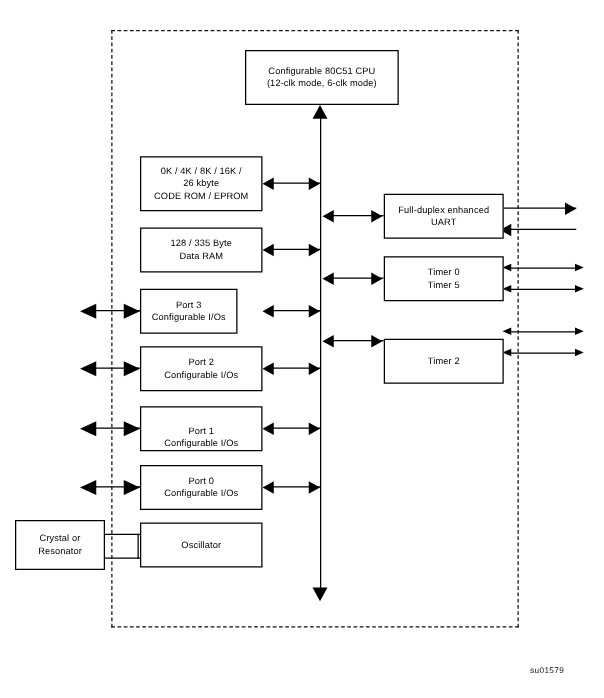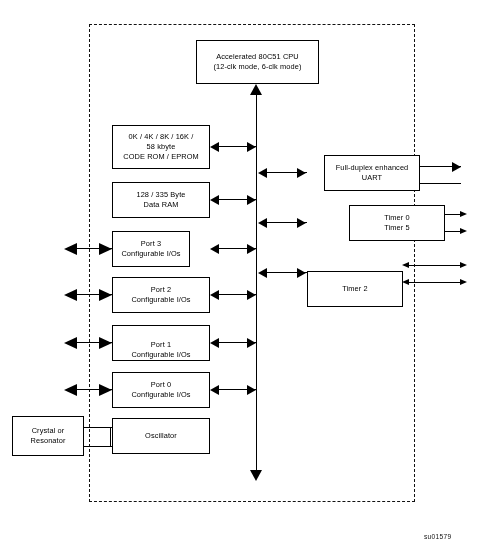--- a/index.html
+++ b/index.html
@@ -34,35 +34,35 @@
 </style>
 </head>
 <body>
 
 <div id="stage">
 
   <div class="chip-boundary" style="left:89px;top:24px;width:326px;height:478px;"></div>
 
   <div class="blk" style="left:196px;top:40px;width:123px;height:44px;">
     <span class="lbl">
-      <span>Accelerated 80C51 CPU</span><br>
+      <span>Configurable 80C51 CPU</span><br>
       <span>(12-clk mode, 6-clk mode)</span>
     </span>
   </div>
 
   <div class="ln v" style="left:256px;top:90px;height:386px;"></div>
 
   <div class="ah u" style="left:250px;top:84px;"></div>
 
   <div class="ah d" style="left:250px;top:470px;"></div>
 
   <div class="blk" style="left:112px;top:125px;width:98px;height:44px;">
     <span class="lbl">
       <span>0K / 4K / 8K / 16K /</span><br>
-      <span>58 kbyte</span><br>
+      <span>26 kbyte</span><br>
       <span>CODE ROM / EPROM</span>
     </span>
   </div>
 
   <div class="ln h" style="left:218px;top:146px;width:38px;"></div>
   <div class="ah l" style="left:210px;top:142px;"></div>
   <div class="ah r" style="left:247px;top:142px;"></div>
 
   <div class="blk" style="left:112px;top:182px;width:98px;height:36px;">
     <span class="lbl">
@@ -137,37 +137,37 @@
   <div class="blk" style="left:112px;top:418px;width:98px;height:36px;">
     <span class="lbl">
       <span>Oscillator</span>
     </span>
   </div>
 
   <div class="ln h" style="left:84px;top:427px;width:28px;"></div>
   <div class="ln h" style="left:84px;top:446px;width:28px;"></div>
   <div class="ln v" style="left:110px;top:427px;height:20px;"></div>
 
-  <div class="blk" style="left:324px;top:155px;width:96px;height:36px;">
+  <div class="blk" style="left:307px;top:155px;width:96px;height:36px;">
     <span class="lbl">
       <span>Full-duplex enhanced</span><br>
       <span>UART</span>
     </span>
   </div>
   <div class="ln h" style="left:262px;top:172px;width:45px;"></div>
   <div class="ah l" style="left:258px;top:168px;"></div>
   <div class="ah r" style="left:297px;top:168px;"></div>
 
   <div class="ln h" style="left:403px;top:166px;width:58px;"></div>
   <div class="ah r" style="left:452px;top:162px;"></div>
 
   <div class="ln h" style="left:403px;top:183px;width:58px;"></div>
   <div class="ah l" style="left:400px;top:179px;"></div>
 
-  <div class="blk" style="left:307px;top:205px;width:96px;height:36px;margin-left:42px;">
+  <div class="blk" style="left:307px;top:205px;width:96px;height:36px;">
     <span class="lbl">
       <span>Timer 0</span><br>
       <span>Timer 5</span>
     </span>
   </div>
   <div class="ln h" style="left:262px;top:222px;width:45px;"></div>
   <div class="ah l" style="left:258px;top:218px;"></div>
   <div class="ah r" style="left:297px;top:218px;"></div>
 
   <div class="ln h" style="left:408px;top:214px;width:56px;"></div>

